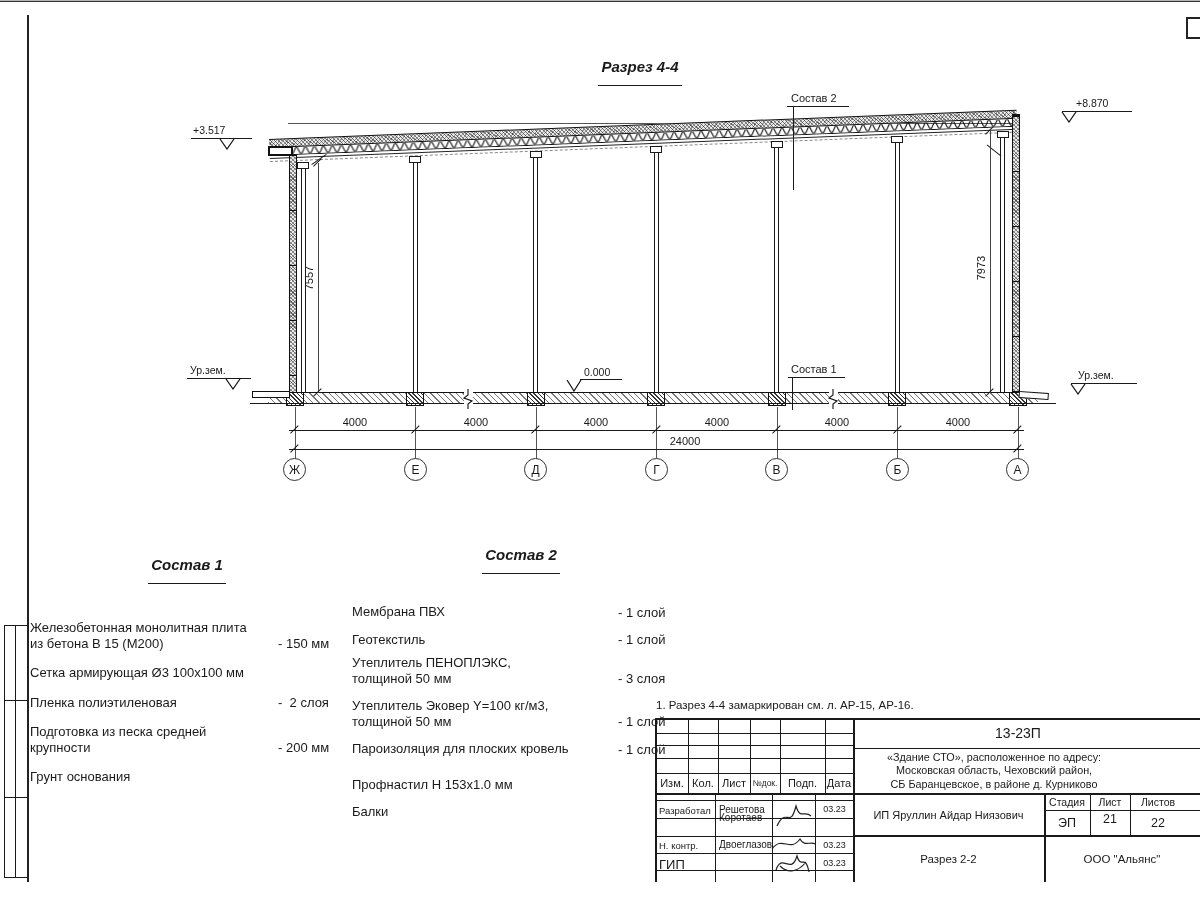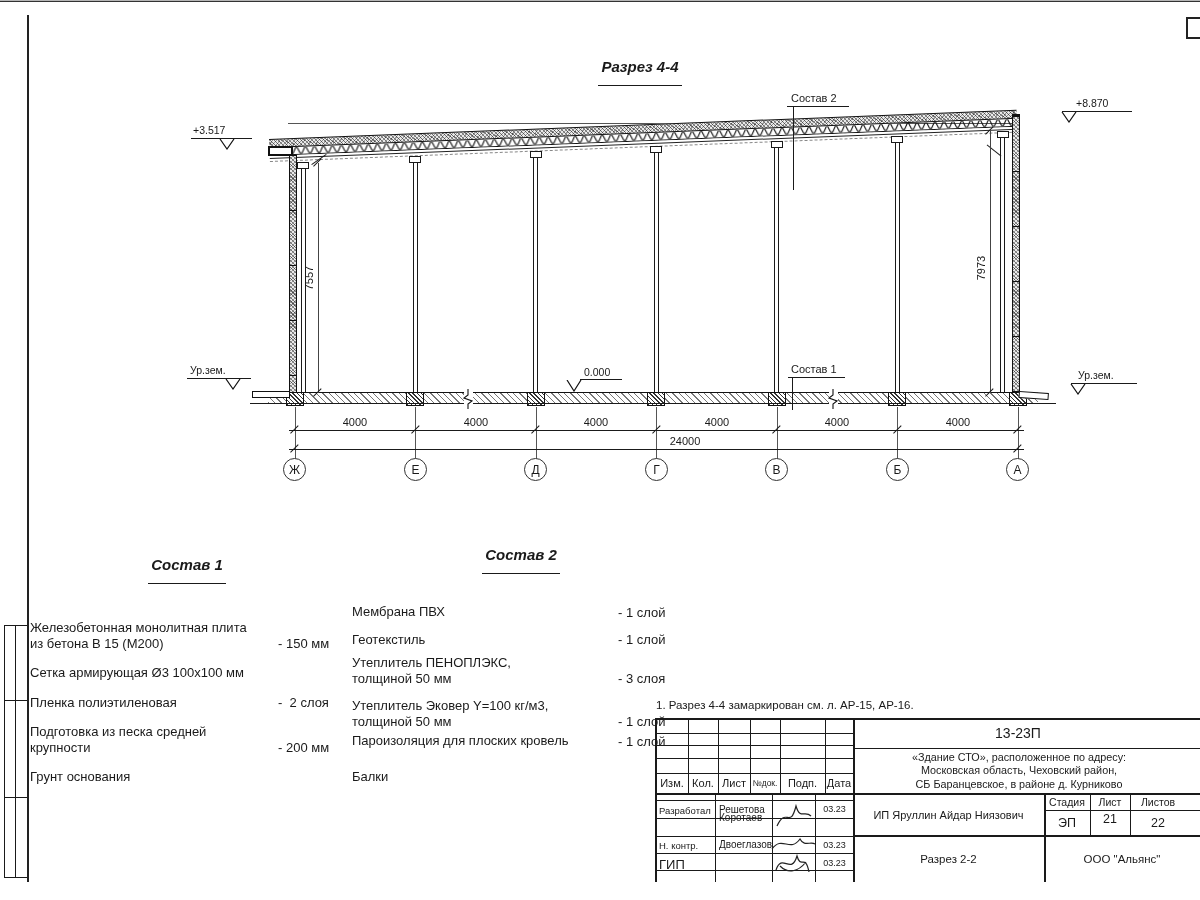--- a/index.html
+++ b/index.html
@@ -255,28 +255,32 @@
     </div>
     <div class="item" style="margin-bottom:8px">
       <div class="t">Геотекстиль</div>
       <div class="v" style="flex-basis:72px">- 1 слой</div>
     </div>
     <div class="item" style="margin-bottom:12px">
       <div class="t">Утеплитель ПЕНОПЛЭКС,
 толщиной 50 мм</div>
       <div class="v" style="flex-basis:72px">- 3 слоя</div>
     </div>
-    <div class="item" style="margin-bottom:4px">
+    <div class="item" style="margin-bottom:12px">
       <div class="t">Утеплитель Эковер Y=100 кг/м3,
 толщиной 50 мм</div>
       <div class="v" style="flex-basis:72px">- 1 слой</div>
     </div>
     <div class="item" style="margin-bottom:20px">
       <div class="t">Пароизоляция для плоских кровель</div>
       <div class="v" style="flex-basis:72px">- 1 слой</div>
+    </div>
+    <div class="item" style="margin-bottom:12px">
+      <div class="t">Профнастил Н 153х1.0 мм</div>
+      <div class="v" style="flex-basis:72px"></div>
     </div>
     <div class="item" style="margin-bottom:12px">
       <div class="t">Балки</div>
       <div class="v" style="flex-basis:72px"></div>
     </div>
   </div>
 
   <div class="txt" style="left:656px;top:699px;font-size:11.5px">1. Разрез 4-4 замаркирован см. л. АР-15, АР-16.</div>
 
   <div class="ln" style="left:655px;top:718px;width:1.7px;height:164px"></div>
@@ -306,21 +310,21 @@
 
   <div class="ln" style="left:853px;top:748px;width:347px;height:1px"></div>
   <div class="ln" style="left:853px;top:793px;width:347px;height:1.5px"></div>
   <div class="ln" style="left:1044px;top:793px;width:1.5px;height:89px"></div>
   <div class="ln" style="left:1090px;top:793px;width:1px;height:42px"></div>
   <div class="ln" style="left:1130px;top:793px;width:1px;height:42px"></div>
   <div class="ln" style="left:1044px;top:810px;width:156px;height:1px"></div>
   <div class="ln" style="left:853px;top:835px;width:347px;height:1.5px"></div>
 
   <div class="cell" style="left:853px;top:718px;width:330px;height:30px;font-size:14px">13-23П</div>
-  <div class="cell pre" style="left:853px;top:749px;width:332px;height:44px;font-size:10.8px;line-height:13.5px">«Здание СТО», расположенное по адресу:
+  <div class="cell pre" style="left:828px;top:749px;width:332px;height:44px;font-size:10.8px;line-height:13.5px">«Здание СТО», расположенное по адресу:
 Московская область, Чеховский район,
 СБ Баранцевское, в районе д. Курниково</div>
 
   <div class="cell" style="left:656px;top:773px;width:32px;height:20px;font-size:11px">Изм.</div>
   <div class="cell" style="left:688px;top:773px;width:30px;height:20px;font-size:11px">Кол.</div>
   <div class="cell" style="left:718px;top:773px;width:32px;height:20px;font-size:11px">Лист</div>
   <div class="cell" style="left:750px;top:773px;width:30px;height:20px;font-size:8.5px">№док.</div>
   <div class="cell" style="left:780px;top:773px;width:45px;height:20px;font-size:11px">Подп.</div>
   <div class="cell" style="left:825px;top:773px;width:28px;height:20px;font-size:11px">Дата</div>
 

